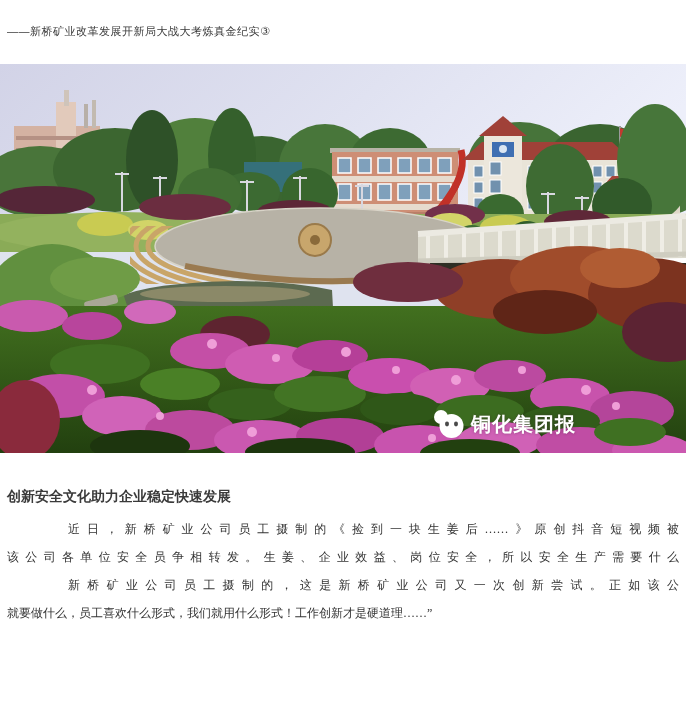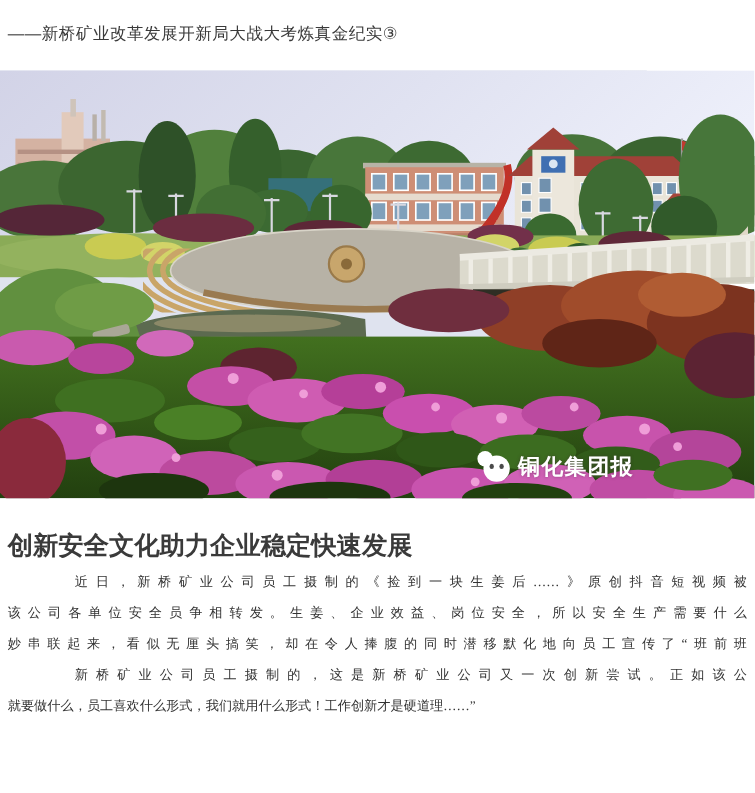--- a/index.html
+++ b/index.html
@@ -5,39 +5,39 @@
   html,body{margin:0;padding:0;background:#ffffff;}
   body{
     width:686px;height:721px;overflow:hidden;position:relative;
     font-family:"Liberation Serif","DejaVu Serif",serif;
     color:#333333;
   }
   
   .subtitle{
     padding:21px 7px 0 7px;
     font-family:"Liberation Sans","DejaVu Sans",sans-serif;
-    font-size:15px;line-height:20px;color:#3a3a3a;letter-spacing:.5px;
+    font-size:11px;line-height:20px;color:#3a3a3a;letter-spacing:.5px;
   }
   
   .photo-wrap{position:relative;width:588px;height:389px;margin-top:23px;background:#dfe3ef;}
   .photo-wrap svg{display:block;}
   .watermark{
     position:absolute;right:12px;bottom:13px;
     display:flex;align-items:center;gap:7px;
     color:#ffffff;
     font-family:"Liberation Sans","DejaVu Sans",sans-serif;
     font-size:20px;font-weight:bold;letter-spacing:1px;
     text-shadow:0 0 3px rgba(60,20,50,.45);
   }
   .wm-logo{width:32px;height:32px;flex:0 0 auto;}
   
   .article{padding:0 7px;}
   .headline{
     margin:31px 0 0 0;
-    font-size:23px;font-weight:bold;line-height:26px;color:#3a3a3a;
+    font-size:14px;font-weight:bold;line-height:26px;color:#3a3a3a;
   }
   .para{margin:0;}
   .p-first{margin-top:5px;}
   .line{
     width:672px;
     font-size:12px;line-height:28px;color:#333333;
     text-align:justify;text-align-last:justify;
     overflow:hidden;white-space:normal;
   }
   .line-first{padding-left:61px;width:611px;}
@@ -353,20 +353,19 @@
     <span>铜化集团报</span>
   </div>
 </div>
 
 <div class="article">
   <h2 class="headline">创新安全文化助力企业稳定快速发展</h2>
 
   <div class="para p-first">
     <div class="line line-first">近日，新桥矿业公司员工摄制的《捡到一块生姜后……》原创抖音短视频被</div>
     <div class="line">该公司各单位安全员争相转发。生姜、企业效益、岗位安全，所以安全生产需要什么</div>
-    <div class="line">妙串联起来，看似无厘头搞笑，却在令人捧腹的同时潜移默化地向员工宣传了“班前班</div>
   </div>
 
   <div class="para">
     <div class="line line-first">新桥矿业公司员工摄制的，这是新桥矿业公司又一次创新尝试。正如该公</div>
     <div class="line line-last">就要做什么，员工喜欢什么形式，我们就用什么形式！工作创新才是硬道理……”</div>
   </div>
 </div>
 
 </body></html>

